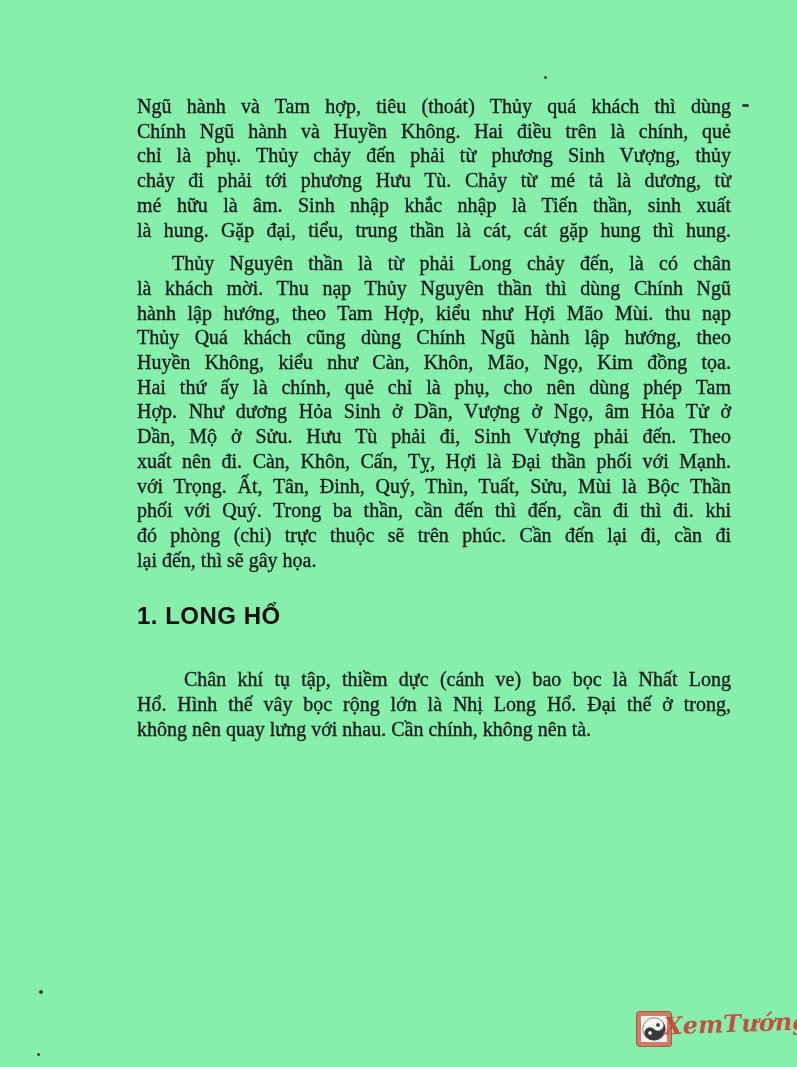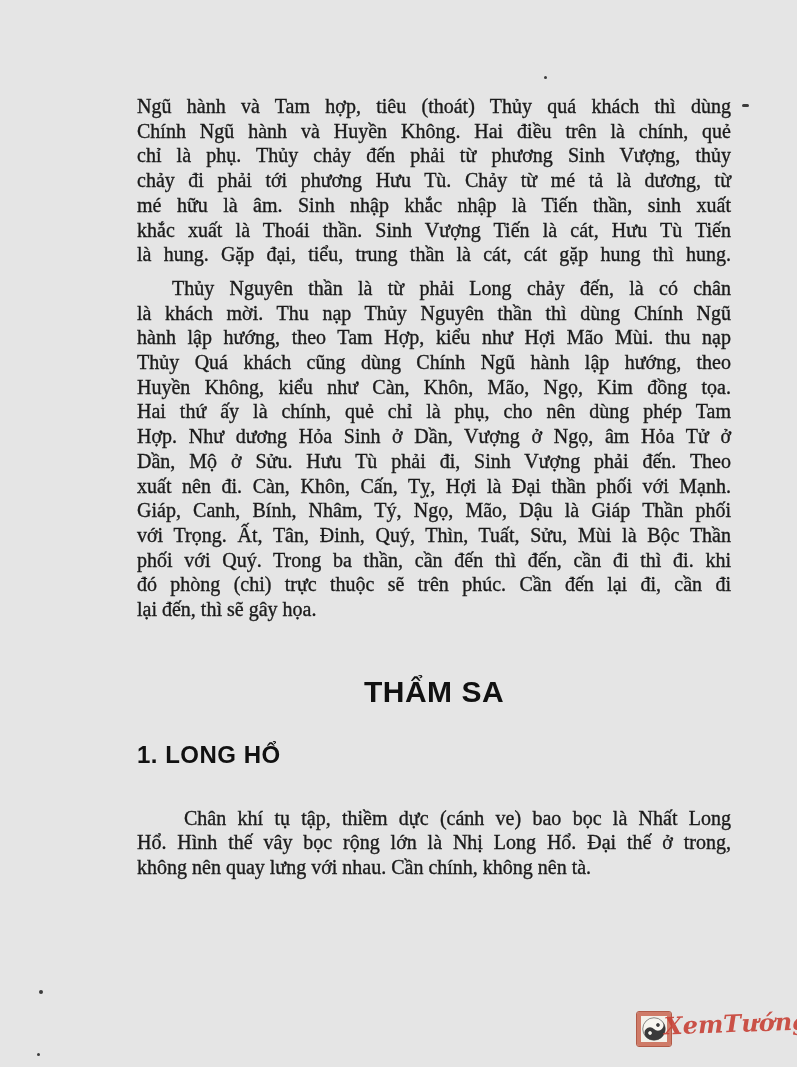--- a/index.html
+++ b/index.html
@@ -10,21 +10,21 @@
   body {
     width: 797px;
     height: 1067px;
     position: relative;
     overflow: hidden;
     font-family: "Liberation Serif", "DejaVu Serif", serif;
   }
   .page {
     position: absolute;
     inset: 0;
-    background: #e5e5e5;
+    background: #86efac;
     text-decoration: underline;
   }
   .text-block {
     position: absolute;
     left: 137px;
     top: 94px;
     width: 594px;
     color: #1b1b1b;
     font-size: 20px;
     line-height: 24.7px;
@@ -125,42 +125,39 @@
 <div class="page">
 
   <div class="text-block">
 
     <div class="para p1">
         <div class="line">Ngũ hành và Tam hợp, tiêu (thoát) Thủy quá khách thì dùng</div>
         <div class="line">Chính Ngũ hành và Huyền Không. Hai điều trên là chính, quẻ</div>
         <div class="line">chỉ là phụ. Thủy chảy đến phải từ phương Sinh Vượng, thủy</div>
         <div class="line">chảy đi phải tới phương Hưu Tù. Chảy từ mé tả là dương, từ</div>
         <div class="line">mé hữu là âm. Sinh nhập khắc nhập là Tiến thần, sinh xuất</div>
-        <div class="line">khắc xuất là Thoái thần. Sinh Vượng Tiến là cát, Hưu Tù Tiến</div>
         <div class="line">là hung. Gặp đại, tiểu, trung thần là cát, cát gặp hung thì hung.</div>
       </div>
 
     <div class="para p2 indent-sm">
         <div class="line">Thủy Nguyên thần là từ phải Long chảy đến, là có chân</div>
         <div class="line">là khách mời. Thu nạp Thủy Nguyên thần thì dùng Chính Ngũ</div>
         <div class="line">hành lập hướng, theo Tam Hợp, kiểu như Hợi Mão Mùi. thu nạp</div>
         <div class="line">Thủy Quá khách cũng dùng Chính Ngũ hành lập hướng, theo</div>
         <div class="line">Huyền Không, kiểu như Càn, Khôn, Mão, Ngọ, Kim đồng tọa.</div>
         <div class="line">Hai thứ ấy là chính, quẻ chỉ là phụ, cho nên dùng phép Tam</div>
         <div class="line">Hợp. Như dương Hỏa Sinh ở Dần, Vượng ở Ngọ, âm Hỏa Tử ở</div>
         <div class="line">Dần, Mộ ở Sửu. Hưu Tù phải đi, Sinh Vượng phải đến. Theo</div>
         <div class="line">xuất nên đi. Càn, Khôn, Cấn, Tỵ, Hợi là Đại thần phối với Mạnh.</div>
-        <div class="line">Giáp, Canh, Bính, Nhâm, Tý, Ngọ, Mão, Dậu là Giáp Thần phối</div>
         <div class="line">với Trọng. Ất, Tân, Đinh, Quý, Thìn, Tuất, Sửu, Mùi là Bộc Thần</div>
         <div class="line">phối với Quý. Trong ba thần, cần đến thì đến, cần đi thì đi. khi</div>
         <div class="line">đó phòng (chi) trực thuộc sẽ trên phúc. Cần đến lại đi, cần đi</div>
         <div class="line plain-last">lại đến, thì sẽ gây họa.</div>
       </div>
 
-    <div class="heading-1">THẨM SA</div>
 
     <div class="heading-2">1. LONG HỔ</div>
 
     <div class="para p3 indent-lg">
         <div class="line">Chân khí tụ tập, thiềm dực (cánh ve) bao bọc là Nhất Long</div>
         <div class="line">Hổ. Hình thế vây bọc rộng lớn là Nhị Long Hổ. Đại thế ở trong,</div>
         <div class="line plain-last">không nên quay lưng với nhau. Cần chính, không nên tà.</div>
       </div>
 
   </div>

